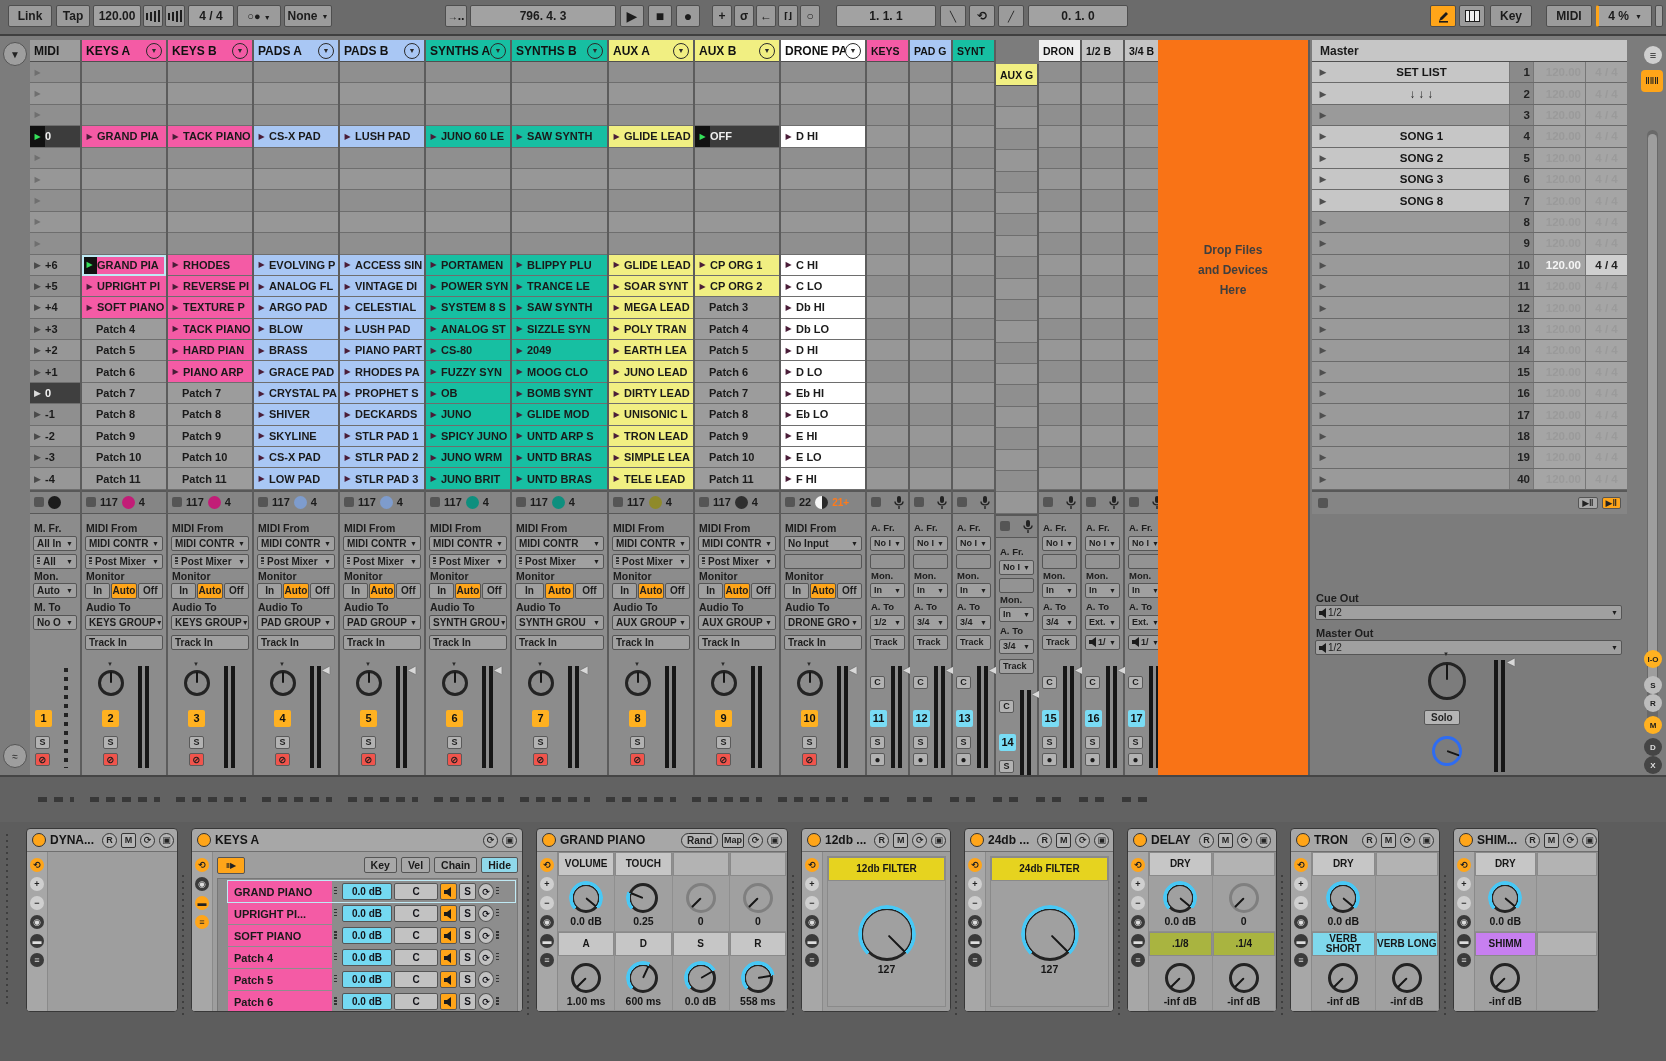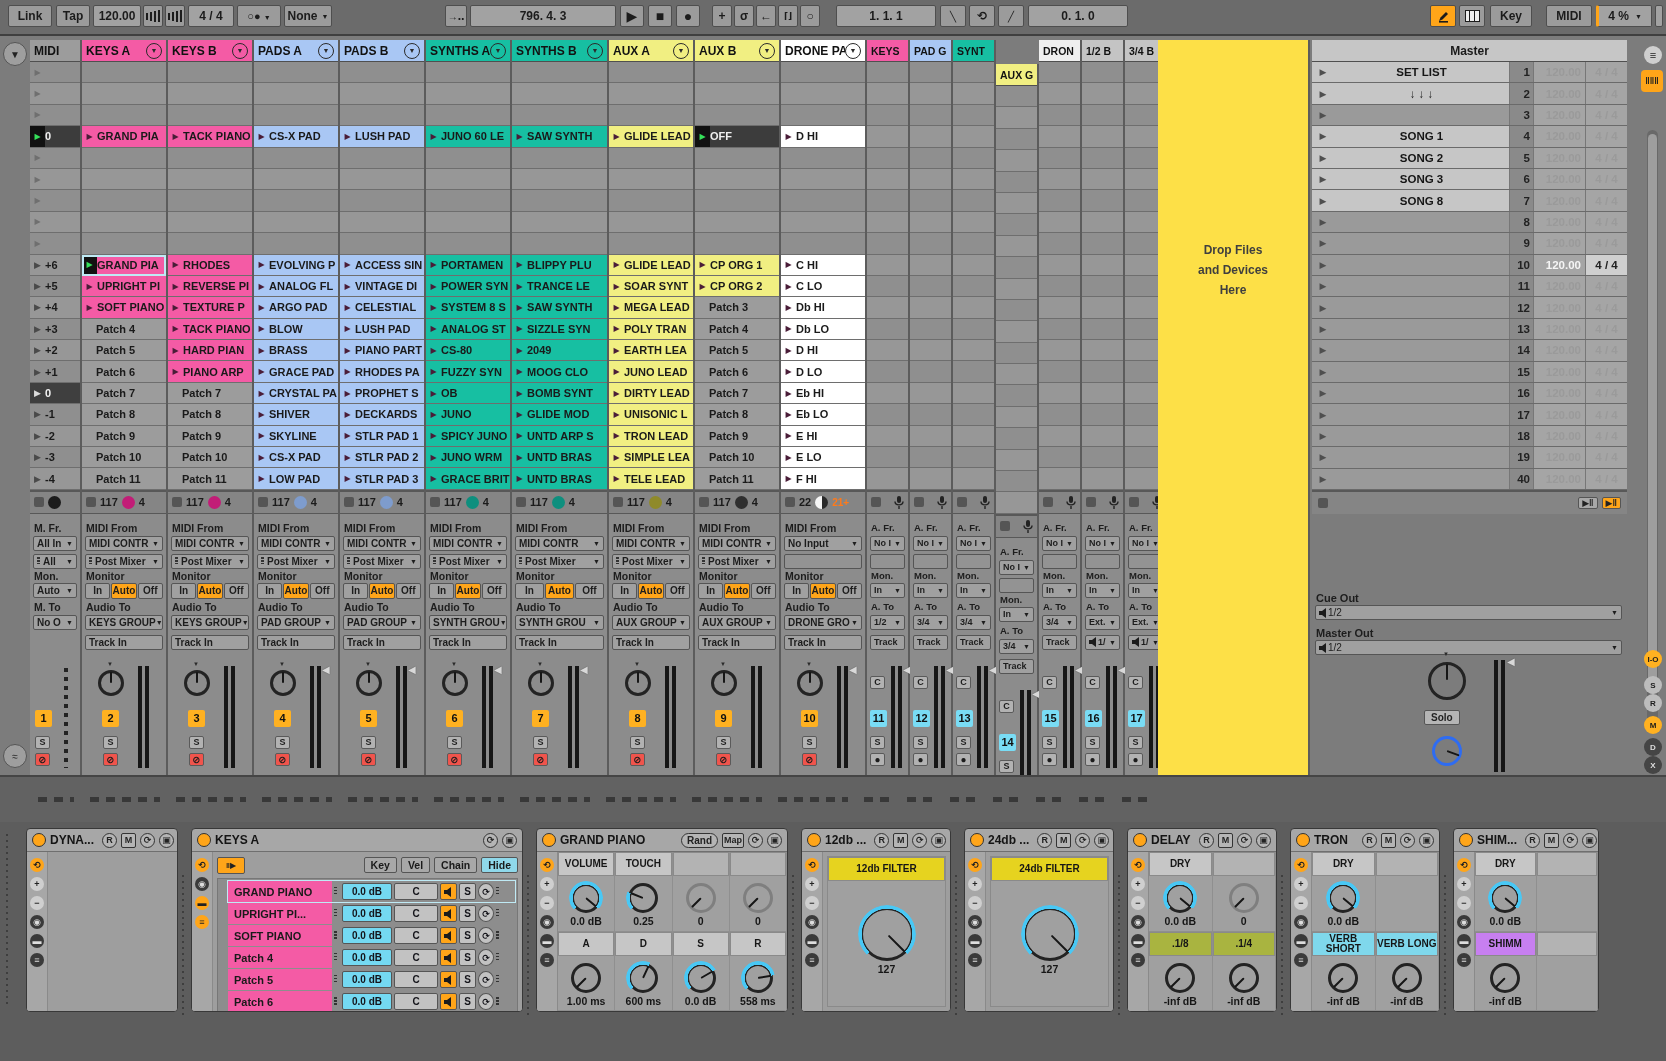--- a/index.html
+++ b/index.html
@@ -764,21 +764,21 @@
           <div class="cell" style="height: 21.4px; background: rgb(23, 191, 162);">
             <div class="pbox">▶</div>
             <div>SPICY JUNO</div>
           </div>
           <div class="cell" style="height: 21.4px; background: rgb(23, 191, 162);">
             <div class="pbox">▶</div>
             <div>JUNO WRM</div>
           </div>
           <div class="cell" style="height: 21.4px; background: rgb(23, 191, 162);">
             <div class="pbox">▶</div>
-            <div>GRACE BRIT</div>
+            <div>JUNO BRIT</div>
           </div>
           <div class="t-status">
             <div class="stopsq"></div>
             <div>117</div>
             <div class="statknob" style="background: rgb(14, 143, 126);"></div>
             <div>4</div>
           </div>
           <div class="t-io">
             <div class="io-lab" style="top: 8px;">MIDI From</div>
             <div class="io-dd" style="top: 22px;">
@@ -1701,30 +1701,30 @@
             <div class="fhandle" style="left: 36px; top: 0px;">◀</div>
             <div class="cbtn" style="left: 3px; top: 12px;">C</div>
             <div class="numbtn" style="background: rgb(121, 220, 245); left: 3px; top: 46px;">17</div>
             <div class="sbtn" style="left: 3px; top: 72px;">S</div>
             <div class="recbtn" style="left: 3px; top: 89px;">●</div>
           </div>
         </div>
       </div>
     </div>
 
-  <div class="m-abs" style="left:1158px;top:40px;width:152px;height:735px;background:#fde047;border-right:2px solid #5c5c5c;">
+  <div class="m-abs" style="left:1158px;top:40px;width:152px;height:735px;background:#f97316;border-right:2px solid #5c5c5c;">
     <div style="position:absolute;top:200px;left:0;right:0;text-align:center;font-size:12px;font-weight:bold;color:#3f3f3f;line-height:20px;">
       <div>Drop Files</div>
       <div>and Devices</div>
       <div>Here</div>
     </div>
   </div>
 
   <div id="master">
-      <div class="m-abs mst-header" style="left: 1312px; top: 40px; width: 315px; height: 22px; justify-content: center;">
+      <div class="m-abs mst-header" style="left: 1312px; top: 40px; width: 315px; height: 22px;">
         <div>Master</div>
       </div>
       <div class="mrow" style="left: 1312px; top: 62px; width: 315px; height: 21.4px;">
         <div class="mname" style="width: 198px; background: rgb(198, 198, 198);">
           <div class="tri">▶</div>
           <div class="nm">SET LIST</div>
         </div>
         <div class="mnum">1</div>
         <div class="mtempo" style="background: rgb(165, 165, 165);">120.00</div>
         <div class="msig" style="background: rgb(165, 165, 165);">4 / 4</div>

